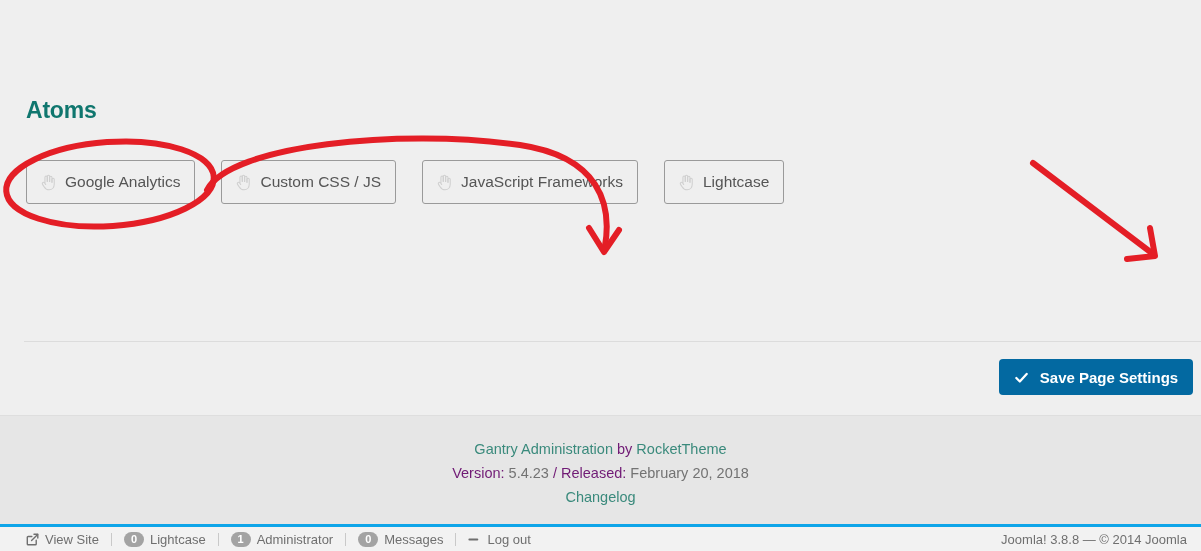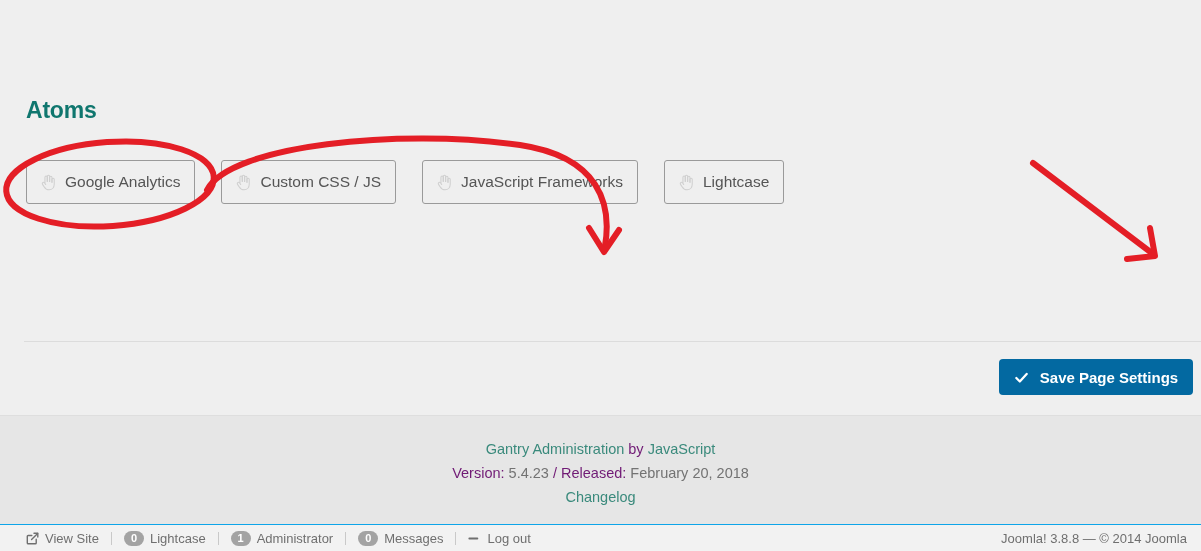--- a/index.html
+++ b/index.html
@@ -167,21 +167,21 @@
   .f-version { color: #737373; }
 
   
   #status-bar {
     position: absolute;
     left: 0;
     top: 524px;
     width: 1201px;
     height: 27px;
     background: #f2f2f2;
-    border-top: 1px solid #0ea5e9;
+    border-top: 3px solid #0ea5e9;
     box-sizing: border-box;
     display: flex;
     align-items: center;
     font-size: 13px;
     color: #6f6f6f;
   }
   #status-left {
     display: flex;
     align-items: center;
     padding-left: 14px;
@@ -300,21 +300,21 @@
         <path d="M2.5 8.6 L6.2 12.2 L13.5 4.2"></path>
       </svg>
     </span>
     <span>Save Page Settings</span>
   </button>
 
 </div>
 
 <div id="gantry-footer">
   <div class="fline">
-    <a class="f-link" href="#">Gantry Administration</a><span class="f-muted"> by </span><a class="f-link" href="#">JavaScript</a>
+    <a class="f-link" href="#">Gantry Administration</a><span class="f-muted"> by </span><a class="f-link" href="#">RocketTheme</a>
   </div>
   <div class="fline">
     <span class="f-muted">Version: </span><span class="f-version">5.4.23</span><span class="f-muted"> / </span><span class="f-muted">Released: </span><span class="f-version">February 20, 2018</span>
   </div>
   <div class="fline">
     <a class="f-link" href="#">Changelog</a>
   </div>
 </div>
 
 <div id="status-bar">

